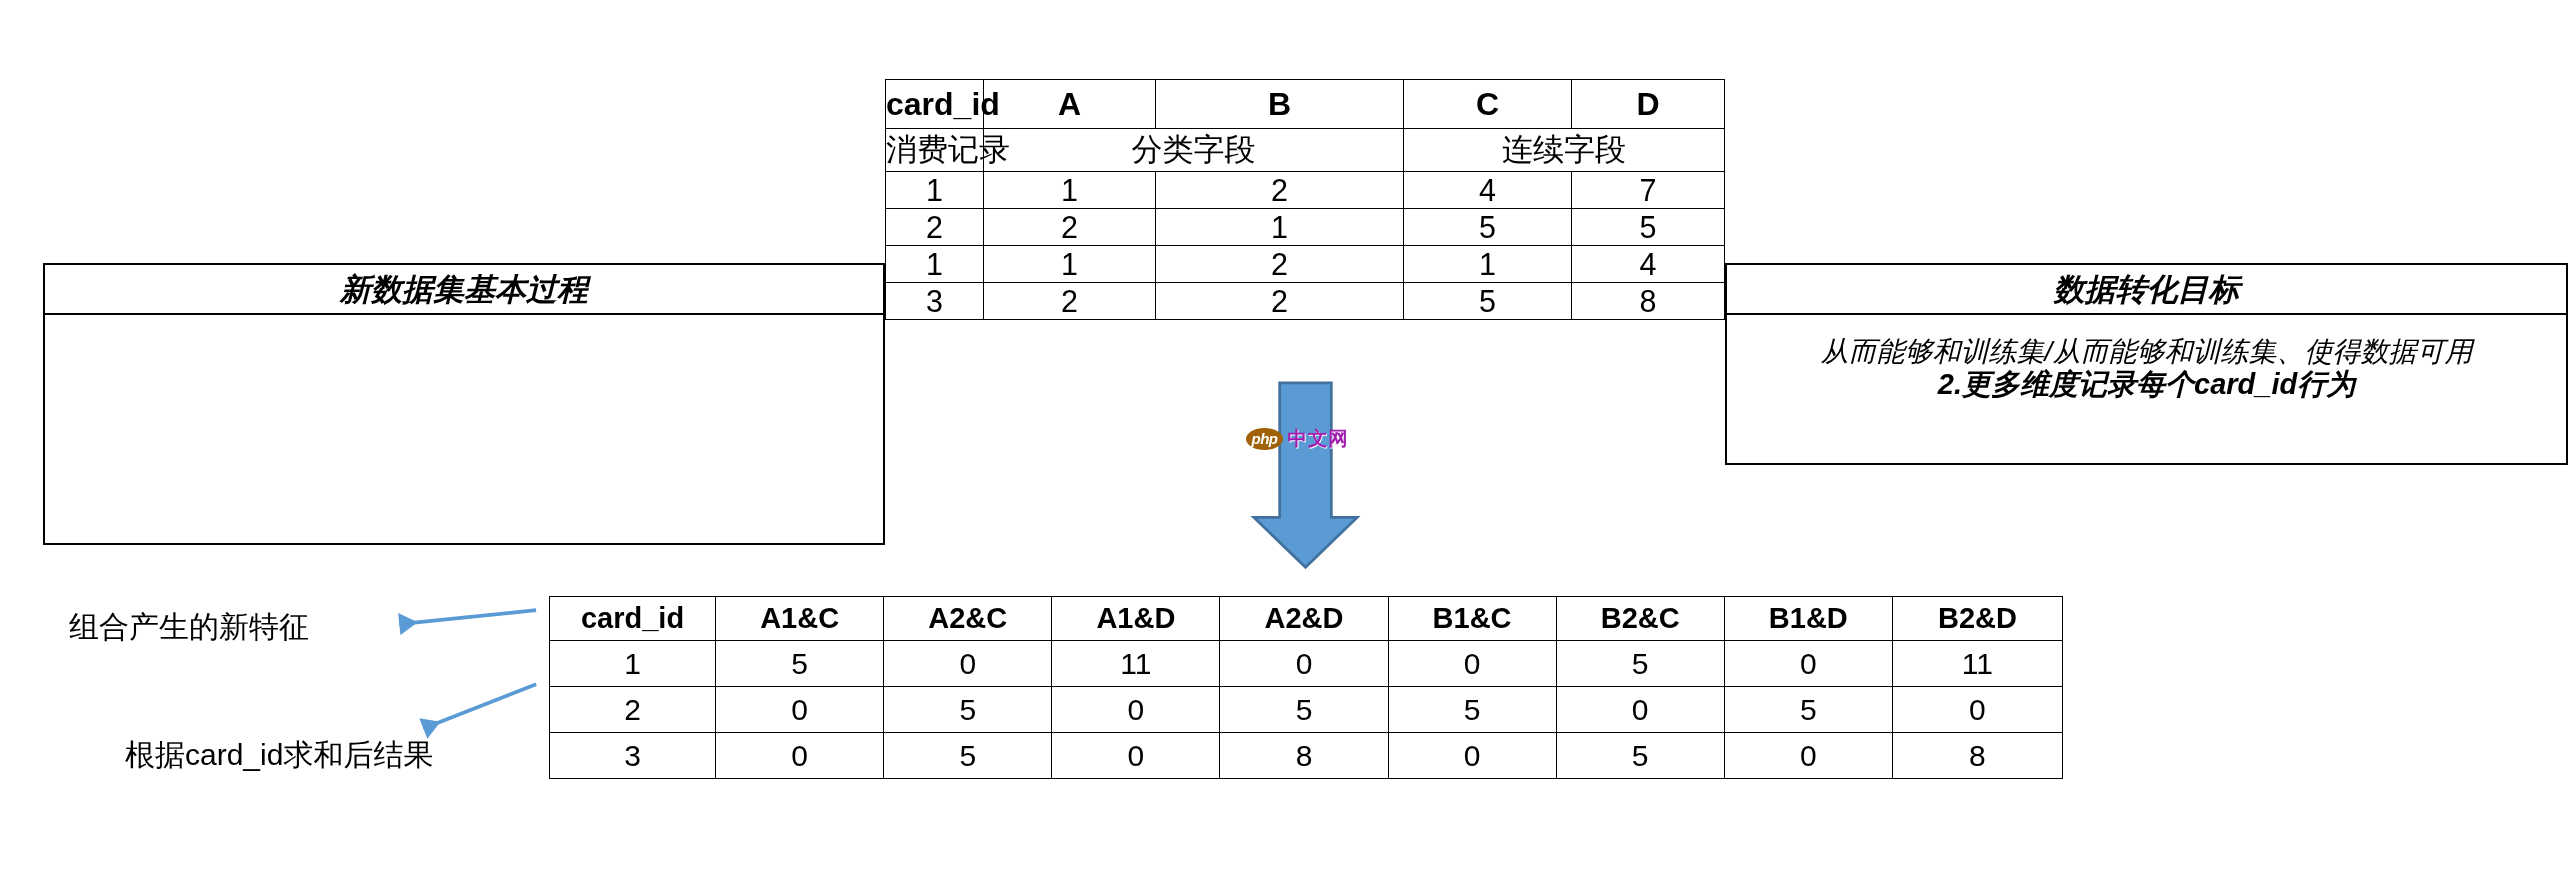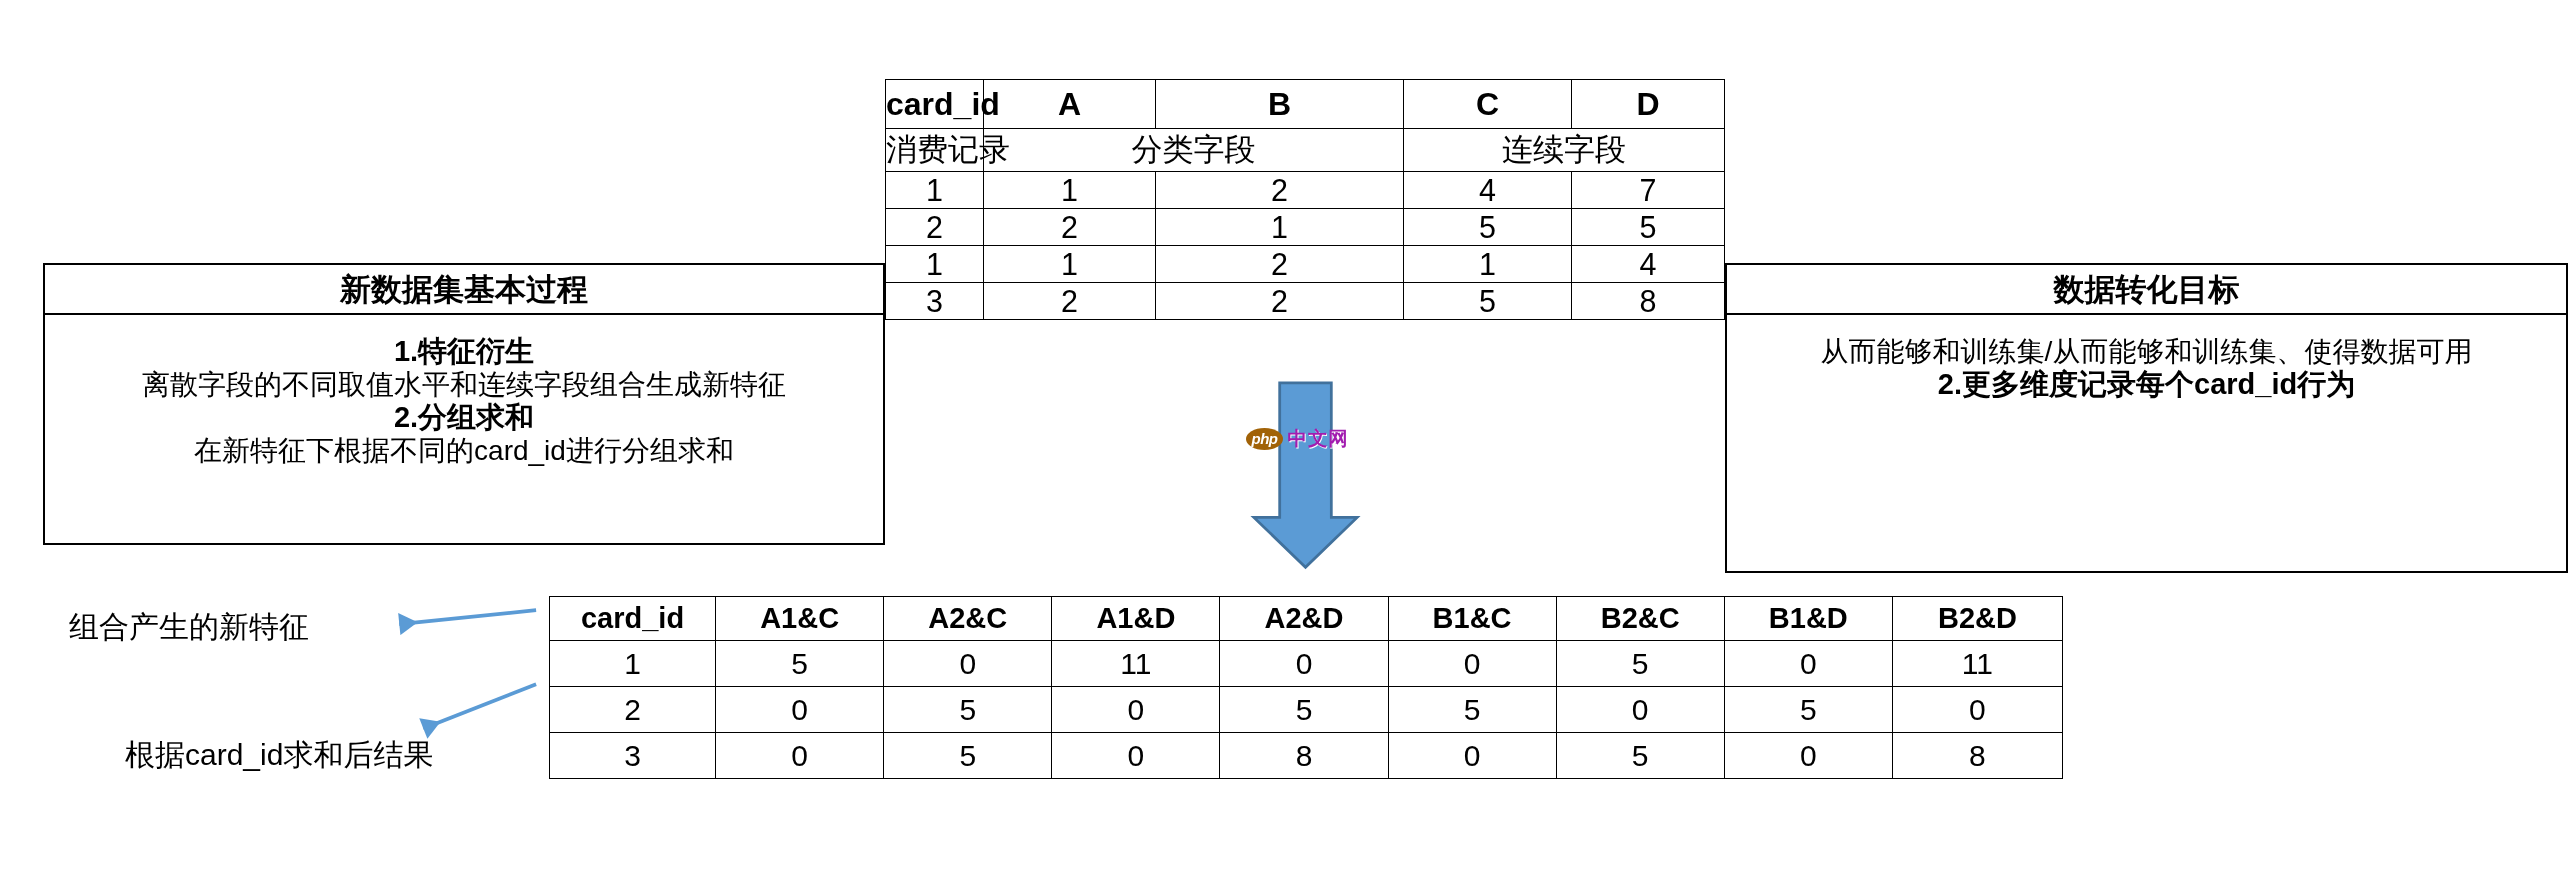--- a/index.html
+++ b/index.html
@@ -75,20 +75,21 @@
     height: 45px;
     font-size: 30px;
   }
 
   
   .infobox {
     position: absolute;
     border: 2.8px solid #000000;
     background: #ffffff;
     box-sizing: border-box;
+    font-style: italic;
   }
   .infobox .box-title {
     border-bottom: 2.8px solid #000000;
     text-align: center;
     font-weight: 700;
     font-size: 31px;
     line-height: 50px;
     height: 50px;
     box-sizing: border-box;
   }
@@ -109,21 +110,21 @@
   #left-box {
     left: 43px;
     top: 263px;
     width: 842px;
     height: 282px;
   }
   #right-box {
     left: 1725px;
     top: 263px;
     width: 843px;
-    height: 310px;
+    height: 202px;
   }
 
   
   #down-arrow {
     position: absolute;
     left: 1250px;
     top: 381px;
     width: 111px;
     height: 189px;
   }
@@ -231,26 +232,20 @@
         <td>2</td>
         <td>2</td>
         <td>5</td>
         <td>8</td>
       </tr>
     </tbody>
   </table>
 
   <div class="infobox" id="left-box">
     <div class="box-title">新数据集基本过程</div>
-    <div class="box-body">
-      <div class="ln bold">1.特征衍生</div>
-      <div class="ln">离散字段的不同取值水平和连续字段组合生成新特征</div>
-      <div class="ln bold">2.分组求和</div>
-      <div class="ln">在新特征下根据不同的card_id进行分组求和</div>
-    </div>
   </div>
 
   <div class="infobox" id="right-box">
     <div class="box-title">数据转化目标</div>
     <div class="box-body">
       <div class="ln">从而能够和训练集/从而能够和训练集、使得数据可用</div>
       <div class="ln bold">2.更多维度记录每个card_id行为</div>
     </div>
   </div>
 

